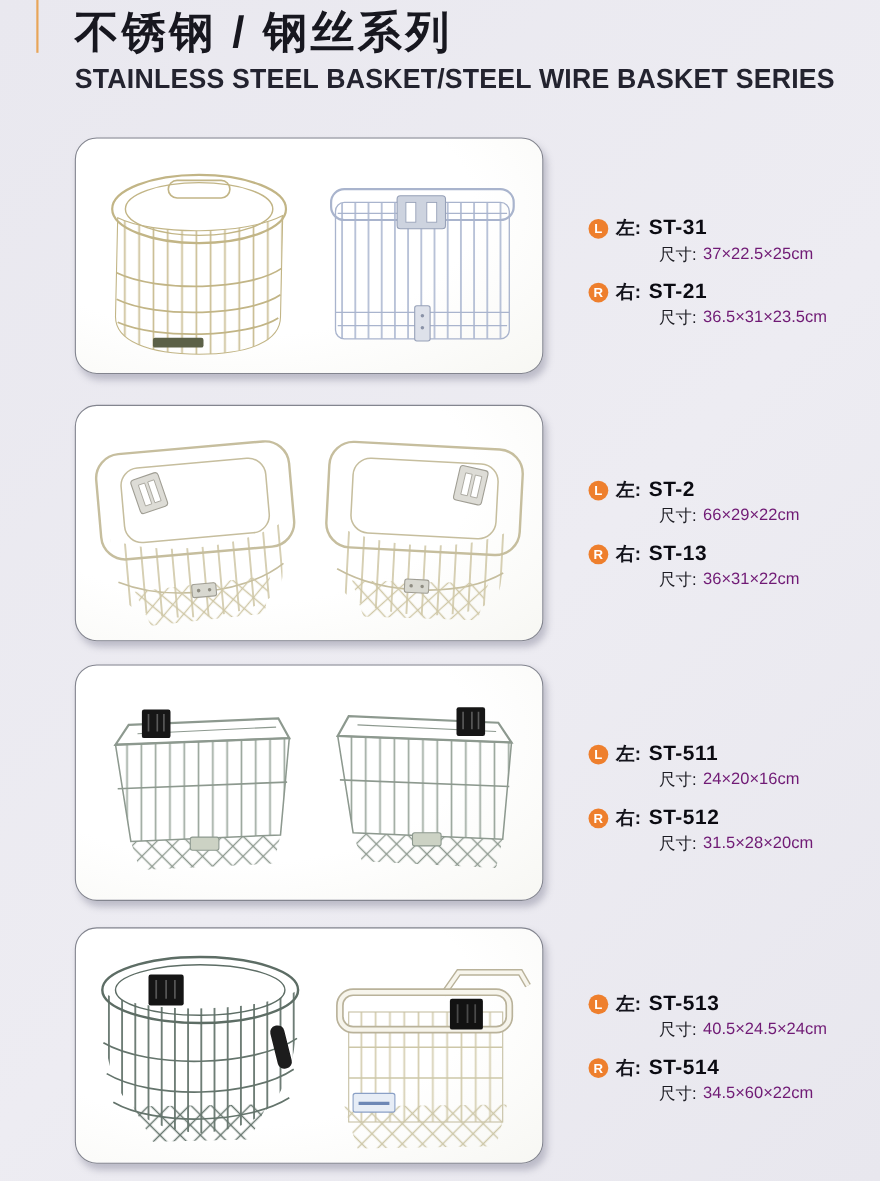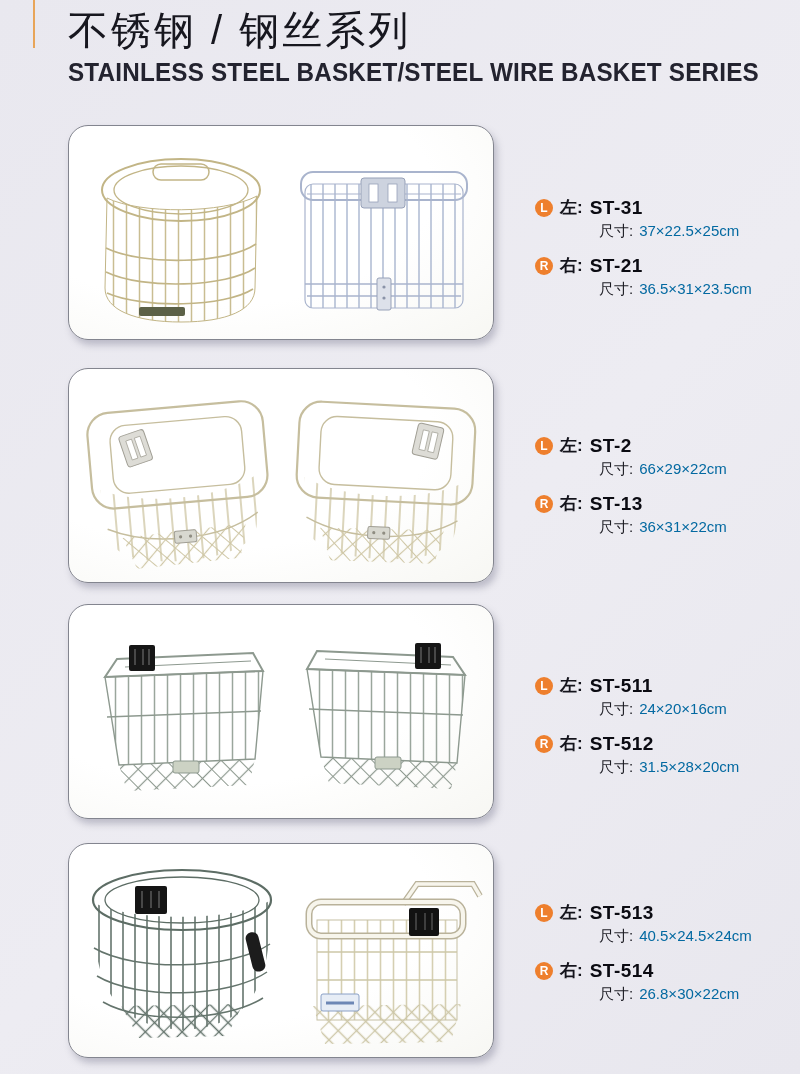--- a/index.html
+++ b/index.html
@@ -9,21 +9,21 @@
     background:linear-gradient(135deg,#e9e8ef 0%, #edecf2 55%, #e8e7ee 100%);
     font-family:"Liberation Sans","DejaVu Sans",sans-serif;
     overflow:hidden;
   }
   .decor-line {
     position:absolute; left:33px; top:0; width:2px; height:48px;
     background:#e8a559;
   }
   .header { position:absolute; left:68px; top:8px; width:720px; }
   .title-zh {
-    font-size:40px; font-weight:normal; color:#17171f;
+    font-size:40px; font-weight:bold; color:#17171f;
     letter-spacing:3px; line-height:1.1; white-space:nowrap;
   }
   .title-en {
     margin-top:6px;
     font-size:25px; font-weight:bold; color:#23232f;
     letter-spacing:0.2px; white-space:nowrap;
     transform:scaleX(0.97); transform-origin:left center;
   }
   .panel {
     position:absolute; left:68px; width:426px; height:215px;
@@ -39,21 +39,21 @@
     width:18px; height:18px; border-radius:50%;
     background:#ee7f2d; color:#ffffff;
     font-size:12px; font-weight:bold;
     display:flex; align-items:center; justify-content:center;
     flex:0 0 auto;
   }
   .pos { font-size:17px; font-weight:bold; color:#14141c; }
   .model { font-size:19px; font-weight:bold; color:#0b0b12; letter-spacing:0.5px; }
   .size-line { margin:3px 0 0 52px; font-size:15px; color:#1b1b22; display:flex; gap:6px; }
   .size-label { color:#1b1b22;margin-left:12px; }
-  .size-value { color:#0369a1; }
+  .size-value { color:#701a75; }
   
   #labels-1 { top:196px; }
   #labels-2 { top:434px; }
   #labels-3 { top:674px; }
   #labels-4 { top:901px; }
   
   #panel-1 { top:125px; }
   #panel-2 { top:368px; }
   #panel-3 { top:604px; }
   #panel-4 { top:843px; }
@@ -322,16 +322,16 @@
     </div>
   </div>
   <div class="entry">
     <div class="entry-head">
       <span class="badge">R</span>
       <span class="pos">右:</span>
       <span class="model">ST-514</span>
     </div>
     <div class="size-line">
       <span class="size-label">尺寸:</span>
-      <span class="size-value">26.8×30×22cm</span>
+      <span class="size-value">34.5×60×22cm</span>
     </div>
   </div>
 </div>
 
 </body></html>

